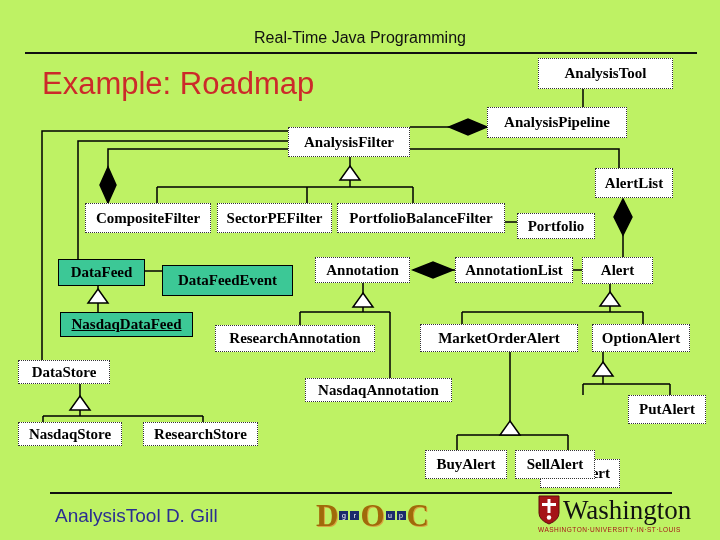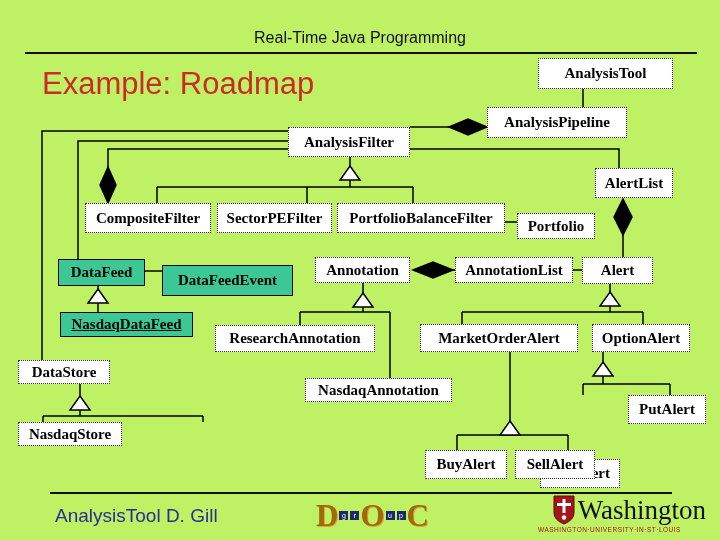--- a/index.html
+++ b/index.html
@@ -34,21 +34,21 @@
   }
   .doc-letter{
     font-size:31px;font-weight:bold;color:#a06a0a;line-height:1;
     text-shadow:1px 1px 0 #d9a441;
   }
   .doc-tile{
     width:9px;height:9px;background:#1b2a6b;color:#fff;font-size:7px;line-height:9px;
     text-align:center;margin:0 1px;font-family:"Liberation Sans",sans-serif;
   }
   .wu-logo{position:absolute;left:538px;top:495px;width:168px;}
-  .wu-top{display:flex;align-items:flex-start;justify-content:flex-end;}
+  .wu-top{display:flex;align-items:flex-start;}
   .wu-name{
     font-family:"Liberation Serif",serif;font-size:27px;color:#111;line-height:30px;
     margin-left:3px;letter-spacing:0px;
   }
   .wu-tagline{
     font-size:6.5px;color:#a51417;letter-spacing:0.5px;margin-top:1px;
     font-family:"Liberation Sans",sans-serif;white-space:nowrap;
   }
 </style>
 </head>
@@ -114,20 +114,21 @@
   <div class="node" style="left:582px;top:257px;width:71px;height:27px;">Alert</div>
   <div class="node green" style="left:60px;top:312px;width:133px;height:25px;text-decoration:underline;">NasdaqDataFeed</div>
   <div class="node" style="left:215px;top:325px;width:160px;height:27px;">ResearchAnnotation</div>
   <div class="node" style="left:420px;top:324px;width:158px;height:28px;">MarketOrderAlert</div>
   <div class="node" style="left:18px;top:360px;width:92px;height:24px;">DataStore</div>
   <div class="node" style="left:592px;top:324px;width:98px;height:28px;">OptionAlert</div>
   <div class="node" style="left:305px;top:378px;width:147px;height:24px;">NasdaqAnnotation</div>
   <div class="node" style="left:540px;top:412px;width:80px;height:29px;margin-top:47px;">CallAlert</div>
   <div class="node" style="left:628px;top:395px;width:78px;height:29px;">PutAlert</div>
   <div class="node" style="left:18px;top:422px;width:104px;height:24px;">NasdaqStore</div>
+  <div class="node" style="left:143px;top:422px;width:115px;height:24px;">ResearchStore</div>
   <div class="node" style="left:425px;top:450px;width:82px;height:29px;">BuyAlert</div>
   <div class="node" style="left:515px;top:450px;width:80px;height:29px;">SellAlert</div>
 
   <div class="foot-rule"></div>
   <div class="author">AnalysisTool D. Gill</div>
 
   <div class="doc-logo">
     <span class="doc-letter">D</span>
     <span class="doc-tile">g</span>
     <span class="doc-tile">r</span>

